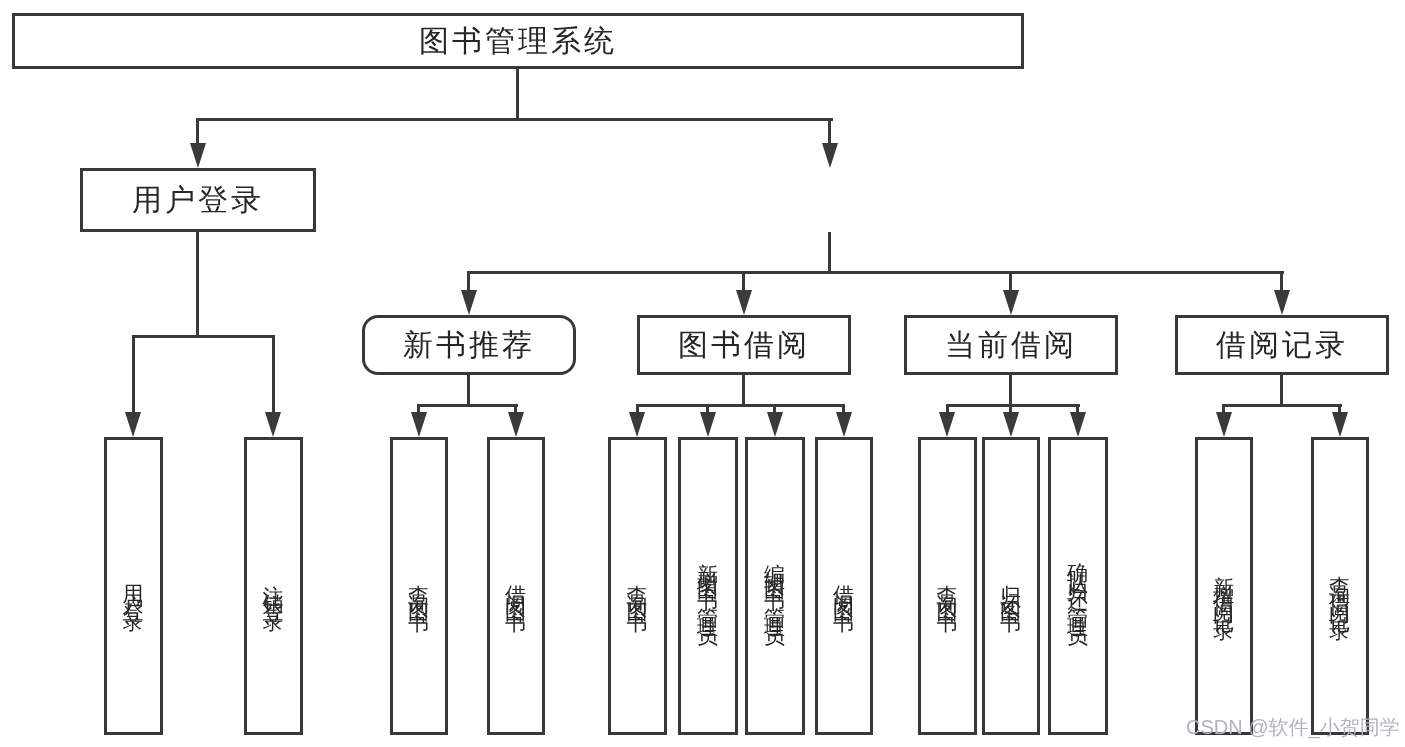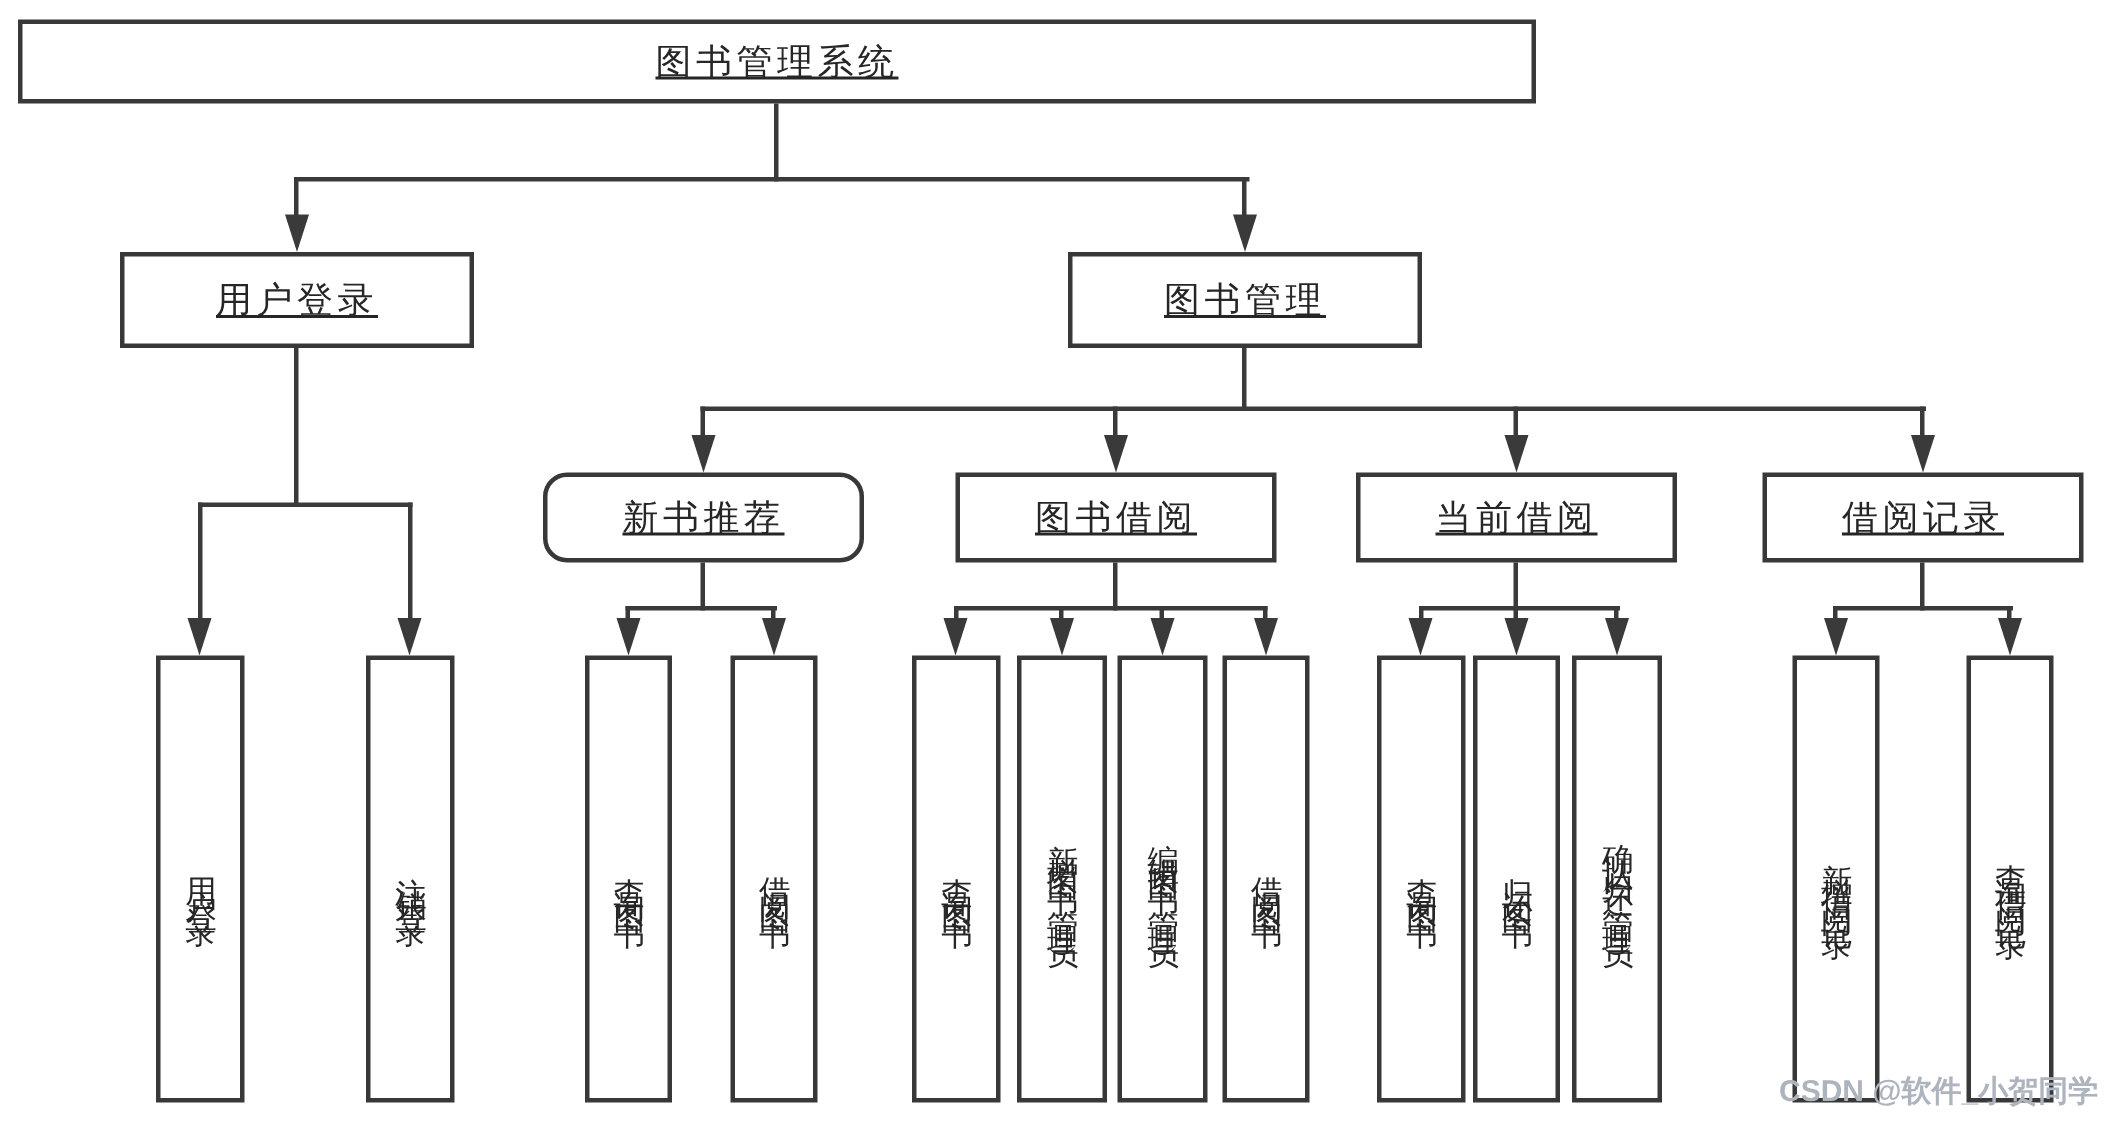--- a/index.html
+++ b/index.html
@@ -19,24 +19,23 @@
     position: absolute;
     box-sizing: border-box;
     background: #ffffff;
     border: 3px solid #383838;
     display: flex;
     align-items: center;
     justify-content: center;
     color: #262626;
   }
   .box.lvl {
-    font-size: 24px;
+    font-size: 30px;
     letter-spacing: 3px;
     white-space: nowrap;
-    text-decoration: underline;
   }
   .box.leaf {
     font-size: 21px;
   }
   .leaf .vtext {
     writing-mode: vertical-rl;
     text-orientation: mixed;
     letter-spacing: 9px;
     line-height: 1;
     color: #262626;
@@ -55,44 +54,40 @@
     border-right: 8px solid transparent;
     border-top: 25px solid #3a3a3a;
   }
   .watermark {
     position: absolute;
     left: 1186px;
     top: 714px;
     font-size: 20px;
     color: #aeb4be;
     white-space: nowrap;
-    font-weight: bold;
   }
 </style>
 </head>
 <body>
 
 <div class="canvas">
 
   <div class="box lvl" style="left:12px; top:13px; width:1012px; height:56px;">
     <span>图书管理系统</span>
   </div>
 
   <div class="vline" style="left:516px; top:69px; height:52px;"></div>
   <div class="hline" style="left:196px; top:118px; width:637px;"></div>
   <div class="vline" style="left:196px; top:118px; height:28px;"></div>
   <div class="arrow" style="left:190px; top:143px;"></div>
   <div class="vline" style="left:828px; top:118px; height:28px;"></div>
   <div class="arrow" style="left:822px; top:143px;"></div>
 
   <div class="box lvl" style="left:80px; top:168px; width:236px; height:64px;">
     <span>用户登录</span>
-  </div>
-  <div class="box lvl" style="left:712px; top:168px; width:236px; height:64px;">
-    <span>图书管理</span>
   </div>
 
   <div class="vline" style="left:196px; top:232px; height:105px;"></div>
   <div class="hline" style="left:132px; top:335px; width:143px;"></div>
   <div class="vline" style="left:132px; top:335px; height:80px;"></div>
   <div class="arrow" style="left:125px; top:412px;"></div>
   <div class="vline" style="left:272px; top:335px; height:80px;"></div>
   <div class="arrow" style="left:265px; top:412px;"></div>
 
   <div class="vline" style="left:828px; top:232px; height:42px;"></div>

